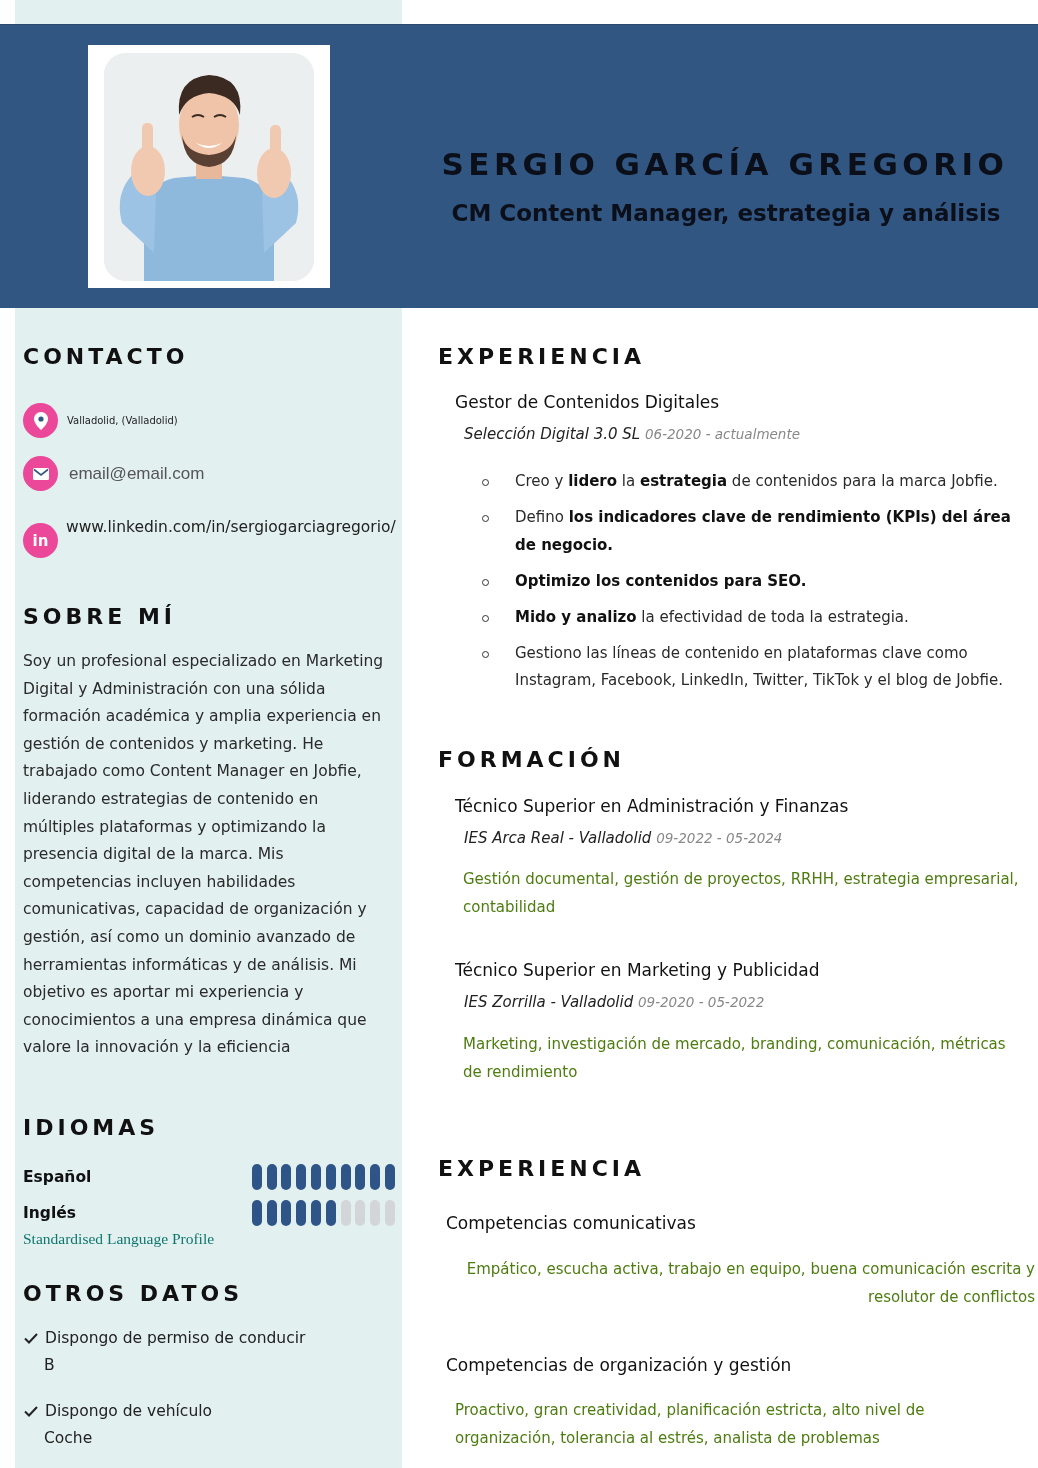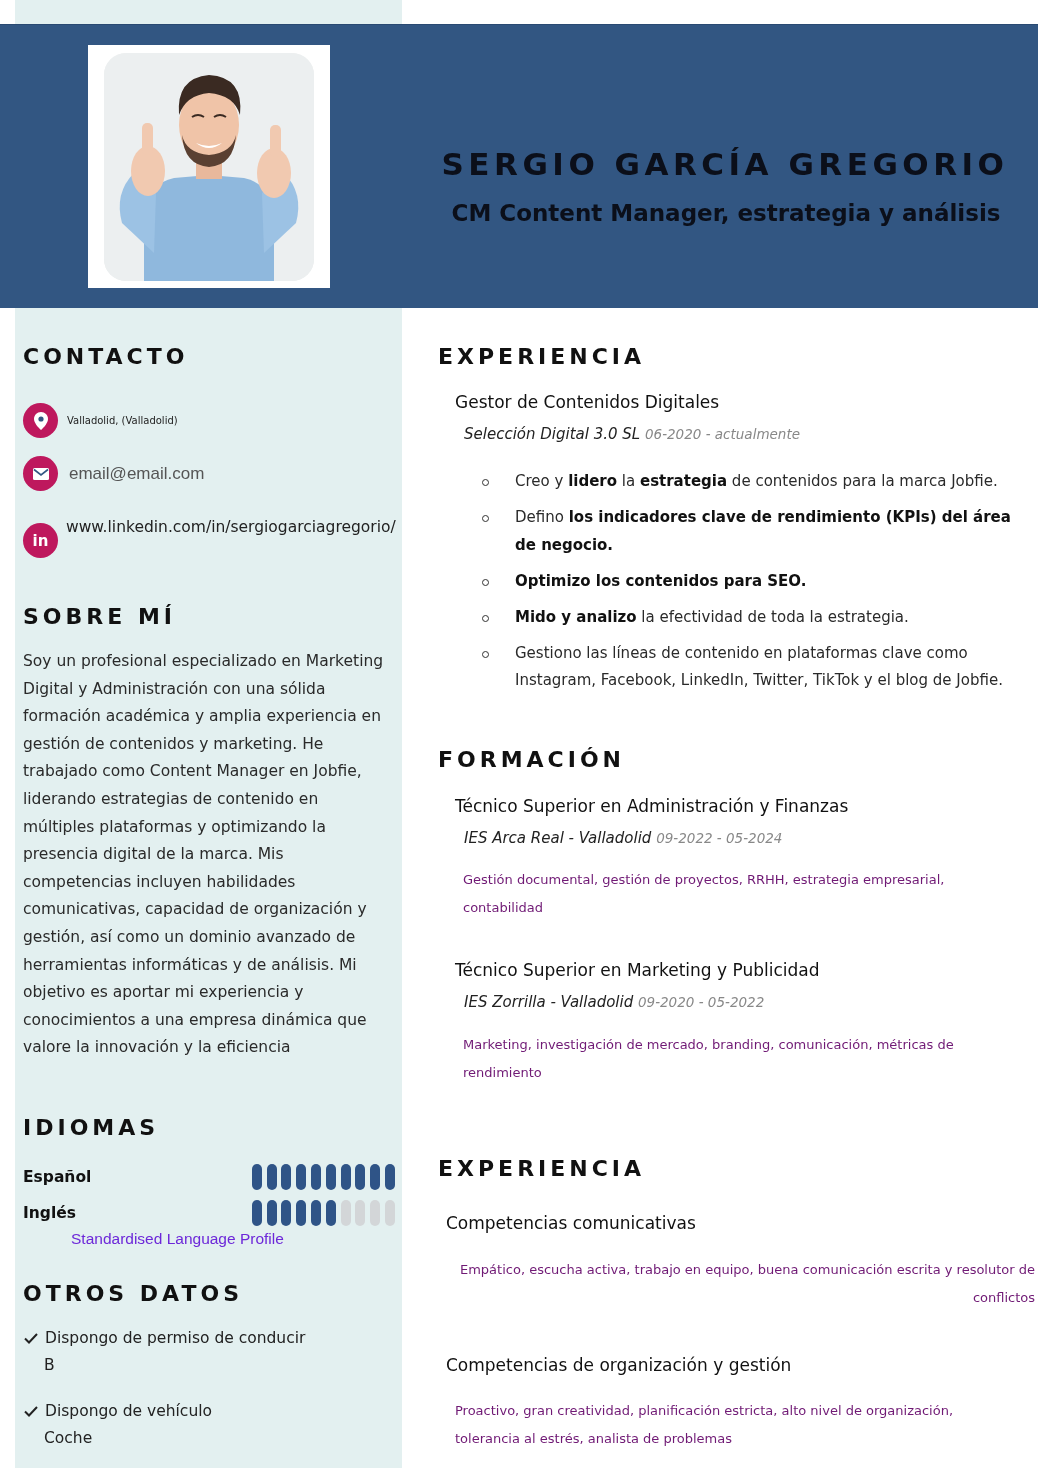--- a/index.html
+++ b/index.html
@@ -11,49 +11,49 @@
 
   .photo-frame { position: absolute; left: 88px; top: 45px; width: 242px; height: 243px; background: #ffffff; }
   .photo { position: absolute; left: 16px; top: 8px; width: 210px; height: 228px; border-radius: 22px; overflow: hidden; background: linear-gradient(180deg,#eef1f0 0%,#e7ebea 100%); }
 
   .name { position: absolute; left: 430px; width: 590px; top: 146px; text-align: center; font-weight: bold; font-size: 31px; letter-spacing: 4.5px; color: #0b0f1a; font-family: "DejaVu Sans", sans-serif; }
   .subtitle { position: absolute; left: 430px; width: 592px; top: 200px; text-align: center; font-weight: bold; font-size: 23px; color: #0b0f1a; font-family: "DejaVu Sans", sans-serif; }
 
   .sec-title { position: absolute; font-family: "DejaVu Sans", sans-serif; font-weight: bold; font-size: 22px; letter-spacing: 4px; color: #111; }
 
   .contact-row { position: absolute; left: 23px; display: flex; align-items: center; }
-  .contact-icon { width: 35px; height: 35px; border-radius: 50%; background: #be185d; display: flex; align-items: center; justify-content: center; flex-shrink: 0; }
+  .contact-icon { width: 35px; height: 35px; border-radius: 50%; background: #ec4899; display: flex; align-items: center; justify-content: center; flex-shrink: 0; }
   .contact-text { font-size: 10px; color: #222; margin-left: 9px; font-family: "DejaVu Sans", sans-serif; }
   .contact-text.email { color: #555; font-family: "Liberation Sans", sans-serif; font-size: 17px; margin-left: 11px; }
   .linkedin-text { position: absolute; left: 66px; top: 513px; width: 330px; font-size: 15.5px; line-height: 28px; color: #222; font-family: "DejaVu Sans", sans-serif; word-break: break-all; }
 
   .about { position: absolute; left: 23px; top: 648px; width: 370px; font-size: 15.5px; line-height: 27.6px; color: #2a2a2a; font-family: "DejaVu Sans", sans-serif; }
 
   .lang-row { position: absolute; left: 23px; width: 372px; display: flex; align-items: center; justify-content: space-between; }
   .lang-name { font-weight: bold; font-size: 15.5px; font-family: "DejaVu Sans", sans-serif; color: #111; }
   .bars { display: flex; gap: 4.8px; }
   .bar { width: 10px; height: 26px; border-radius: 5px; background: #d3d6d8; }
   .bar.on { background: #2f5487; }
-  .lang-note { position: absolute; left: 23px; top: 1230px; font-size: 15.5px; color: #6d28d9; font-family: Liberation Sans, sans-serif; margin-left: 48px; }
+  .lang-note { position: absolute; left: 23px; top: 1230px; font-size: 15.5px; color: #0f766e; font-family: Liberation Serif, serif; }
 
   .other-item { position: absolute; left: 23px; font-family: "DejaVu Sans", sans-serif; font-size: 15.5px; color: #222; }
   .other-item .line { display: flex; align-items: center; }
   .other-item .check { width: 16px; margin-right: 6px; }
   .other-item .sub { margin-left: 21px; margin-top: 9px; }
 
   .job-title { position: absolute; font-size: 17px; color: #111; font-family: "DejaVu Sans", sans-serif; }
   .meta { position: absolute; font-size: 15px; font-style: italic; color: #222; font-family: "DejaVu Sans", sans-serif; }
   .meta .dates { color: #888; font-size: 13.5px; }
 
   .bullets { position: absolute; left: 480px; top: 468px; width: 540px; font-family: "DejaVu Sans", sans-serif; font-size: 15px; color: #2a2a2a; list-style: none; }
   .bullets li { position: relative; padding-left: 35px; line-height: 27.5px; margin-bottom: 8.5px; }
   .bullets li::before { content: ""; position: absolute; left: 2px; top: 11px; width: 5px; height: 5px; border: 1px solid #333; border-radius: 50%; }
   .bullets b { font-weight: bold; color: #111; }
 
-  .desc { position: absolute; font-size: 13px; line-height: 27.5px; color: #701a75; font-family: "DejaVu Sans", sans-serif; }
+  .desc { position: absolute; font-size: 15px; line-height: 27.5px; color: #4d7c0f; font-family: "DejaVu Sans", sans-serif; }
 </style>
 </head>
 <body>
 
 <div class="sidebar-bg"></div>
 <div class="header-band"></div>
 
 <div class="photo-frame">
   <div class="photo" title="Foto de perfil sonriente con los pulgares arriba">
     <svg width="210" height="228" viewBox="0 0 210 228">

